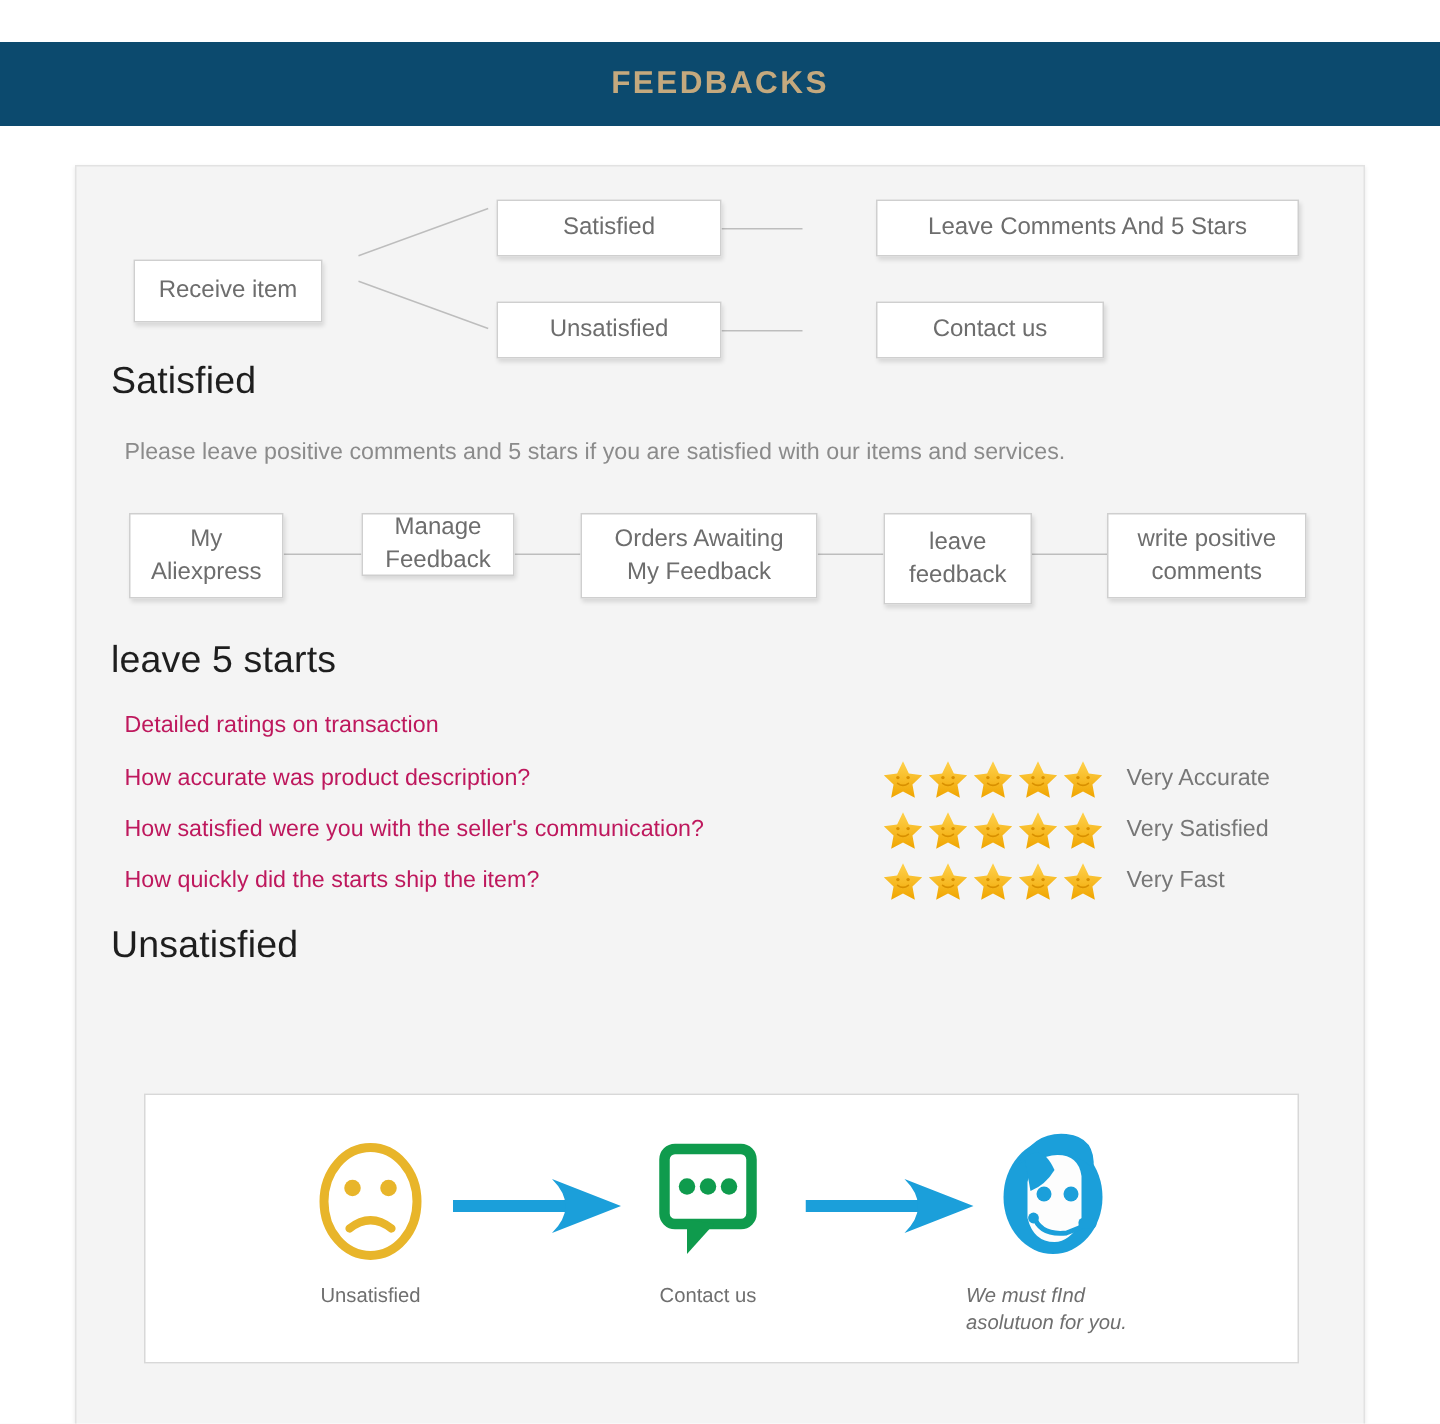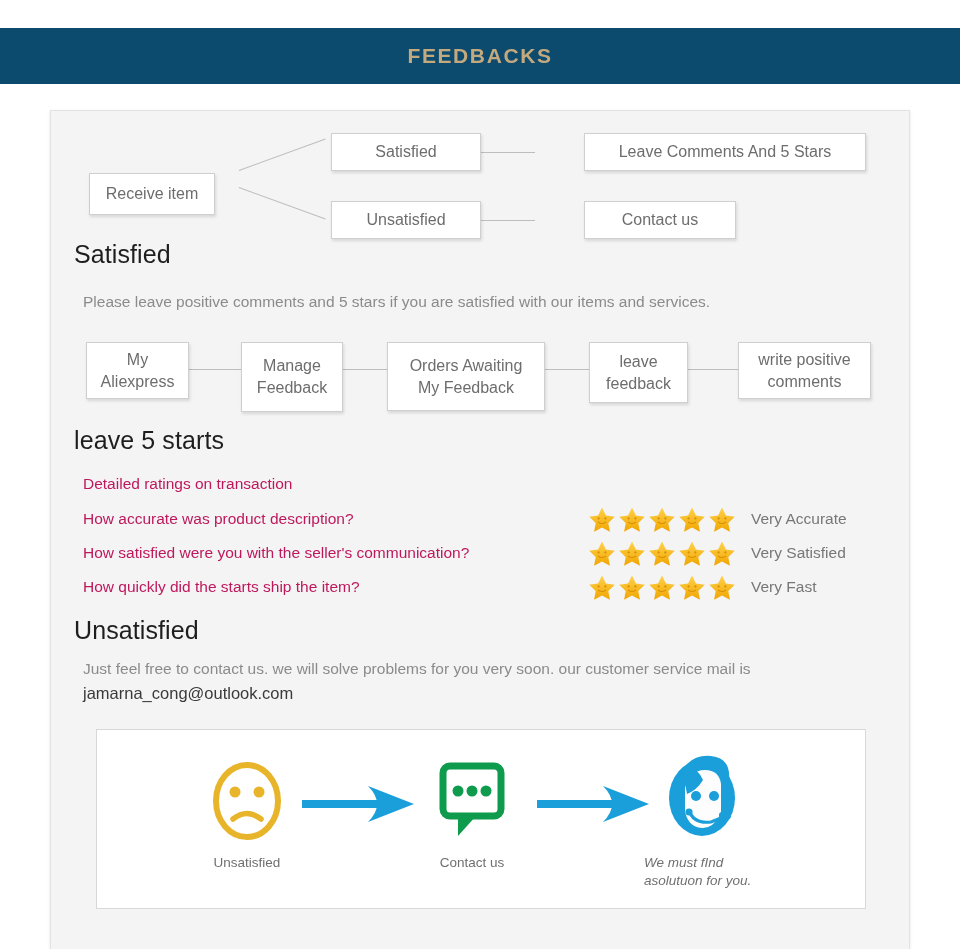--- a/index.html
+++ b/index.html
@@ -169,25 +169,25 @@
   <div style="position:absolute; left:0; top:220px; width:860px; height:80px;">
     <div class="connector" style="left:138px; top:38px; width:52px; height:1px;"></div>
     <div class="connector" style="left:292px; top:38px; width:44px; height:1px;"></div>
     <div class="connector" style="left:494px; top:38px; width:44px; height:1px;"></div>
     <div class="connector" style="left:637px; top:38px; width:50px; height:1px;"></div>
 
     <div class="fbox" style="left:35px; top:11px; width:103px; height:57px; flex-direction:column;">
       <span>My</span>
       <span>Aliexpress</span>
     </div>
-    <div class="fbox" style="left:190px; top:11px; width:102px; height:70px; flex-direction:column;">
+    <div class="fbox" style="left:190px; top:11px; width:102px; height:42px; flex-direction:column;">
       <span>Manage</span>
       <span>Feedback</span>
     </div>
-    <div class="fbox" style="left:336px; top:11px; width:158px; height:69px; flex-direction:column;">
+    <div class="fbox" style="left:336px; top:11px; width:158px; height:57px; flex-direction:column;">
       <span>Orders Awaiting</span>
       <span>My Feedback</span>
     </div>
     <div class="fbox" style="left:538px; top:11px; width:99px; height:61px; flex-direction:column;">
       <span>leave</span>
       <span>feedback</span>
     </div>
     <div class="fbox" style="left:687px; top:11px; width:133px; height:57px; flex-direction:column;">
       <span>write positive</span>
       <span>comments</span>
@@ -388,24 +388,20 @@
         <path d="M10.4 16.2 Q14 18.9 17.6 16.2" fill="none" stroke="#d89000" stroke-width="1.1" stroke-linecap="round"></path>
       </svg>
     </div>
 
   <div class="rate-result" style="left:700px; top:399px;">Very Accurate</div>
   <div class="rate-result" style="left:700px; top:433px;">Very Satisfied</div>
   <div class="rate-result" style="left:700px; top:467px;">Very Fast</div>
 
   <div class="h-sec" style="left:23px; top:505px;">Unsatisfied</div>
 
-  <div class="p-body" style="left:32px; top:546px; width:800px;">
-    <span>Just feel free to contact us. we will solve problems for you very soon. our customer service mail is</span>
-    <span class="email">jamarna_cong@outlook.com</span>
-  </div>
 
   <div class="icon-panel">
 
     <div class="icon-col" style="left:70px; top:28px;">
       <svg width="76" height="86" viewBox="0 0 76 86">
         <ellipse cx="38" cy="43" rx="31" ry="36" fill="none" stroke="#e8b52a" stroke-width="6"></ellipse>
         <circle cx="26" cy="34" r="5.5" fill="#e8b52a"></circle>
         <circle cx="50" cy="34" r="5.5" fill="#e8b52a"></circle>
         <path d="M24 61 Q38 50 52 61" fill="none" stroke="#e8b52a" stroke-width="5.5" stroke-linecap="round"></path>
       </svg>

